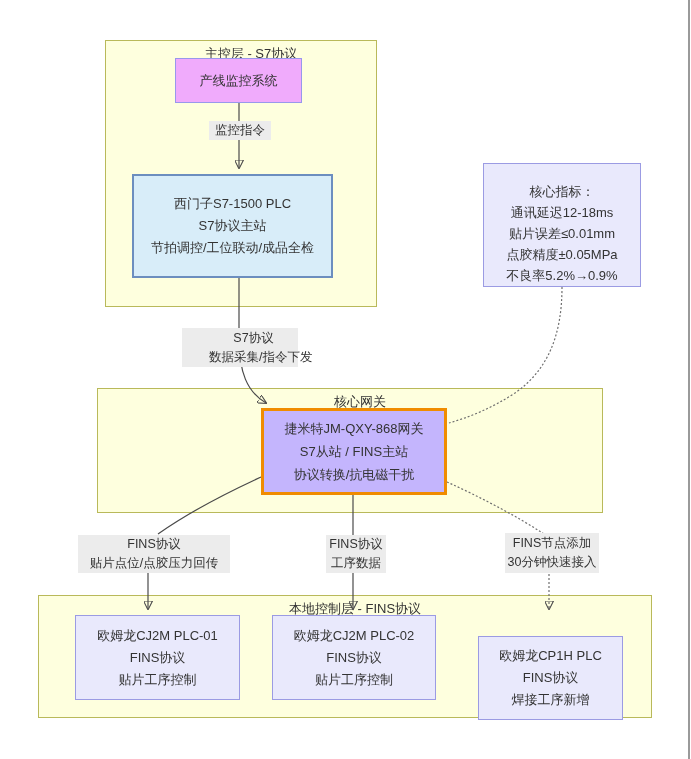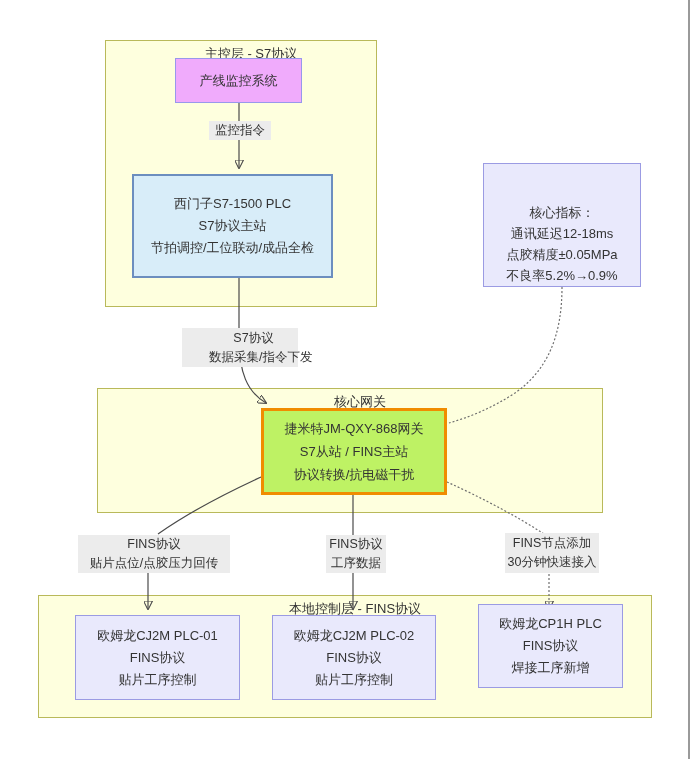--- a/index.html
+++ b/index.html
@@ -15,21 +15,21 @@
     font-size:13px;color:#333333;white-space:nowrap;padding-left:20px;
   }
   .node{
     position:absolute;box-sizing:border-box;z-index:3;
     display:flex;flex-direction:column;justify-content:center;align-items:center;
     text-align:center;font-size:13px;line-height:22px;color:#333333;
   }
   .node-blue-light{background:#f0abfc;border:1px solid #9898EC;}
   .node-blue{background:#D8EDF9;border:2px solid #6C8EBF;}
   .node-purple{background:#E9E9FC;border:1px solid #9B9BE3;}
-  .node-orange{background:#bef264;border:3px solid #F08C00;line-height:23px;}
+  .node-orange{background:#c4b5fd;border:3px solid #F08C00;line-height:23px;}
   .node-line{width:100%;}
   .narrow{max-width:172px;margin:0 auto;width:auto;}
   .edge-label{
     position:absolute;background:#ECECEC;z-index:4;box-sizing:border-box;
     display:flex;flex-direction:column;justify-content:center;
     text-align:center;font-size:12.5px;line-height:19px;color:#333333;white-space:nowrap;
   }
   #connector-layer{position:absolute;left:0;top:0;z-index:2;pointer-events:none;}
   #connector-layer path{fill:none;stroke:#4a4a4a;stroke-width:1.2;}
   #connector-layer path.dotted{stroke:#6e6e6e;stroke-dasharray:2 2;}
@@ -75,20 +75,21 @@
 
   <div class="node node-blue" style="left:132px;top:174px;width:201px;height:104px;">
     <div class="node-line">西门子S7-1500 PLC</div>
     <div class="node-line">S7协议主站</div>
     <div class="node-line narrow">节拍调控/工位联动/成品全检</div>
   </div>
 
   <div id="metrics-box" class="node node-purple" style="left:483px;top:163px;width:158px;height:124px;justify-content:flex-end;">
     <div class="node-line">核心指标：</div>
     <div class="node-line">通讯延迟12-18ms</div>
+    <div class="node-line">贴片误差≤0.01mm</div>
     <div class="node-line">点胶精度±0.05MPa</div>
     <div class="node-line">不良率5.2%→0.9%</div>
   </div>
 
   <div class="node node-orange" style="left:261px;top:408px;width:186px;height:87px;">
     <div class="node-line">捷米特JM-QXY-868网关</div>
     <div class="node-line">S7从站 / FINS主站</div>
     <div class="node-line">协议转换/抗电磁干扰</div>
   </div>
 
@@ -97,21 +98,21 @@
     <div class="node-line">FINS协议</div>
     <div class="node-line">贴片工序控制</div>
   </div>
 
   <div class="node node-purple" style="left:272px;top:615px;width:164px;height:85px;">
     <div class="node-line">欧姆龙CJ2M PLC-02</div>
     <div class="node-line">FINS协议</div>
     <div class="node-line">贴片工序控制</div>
   </div>
 
-  <div class="node node-purple" style="left:478px;top:604px;width:145px;height:84px;">
+  <div class="node node-purple" style="left:478px;top:636px;width:145px;height:84px;">
     <div class="node-line">欧姆龙CP1H PLC</div>
     <div class="node-line">FINS协议</div>
     <div class="node-line">焊接工序新增</div>
   </div>
 
   <div class="edge-label" style="left:209px;top:121px;width:62px;height:19px;">
     <div>监控指令</div>
   </div>
 
   <div class="edge-label" style="left:182px;top:328px;width:116px;height:39px;padding-left:27px;">

